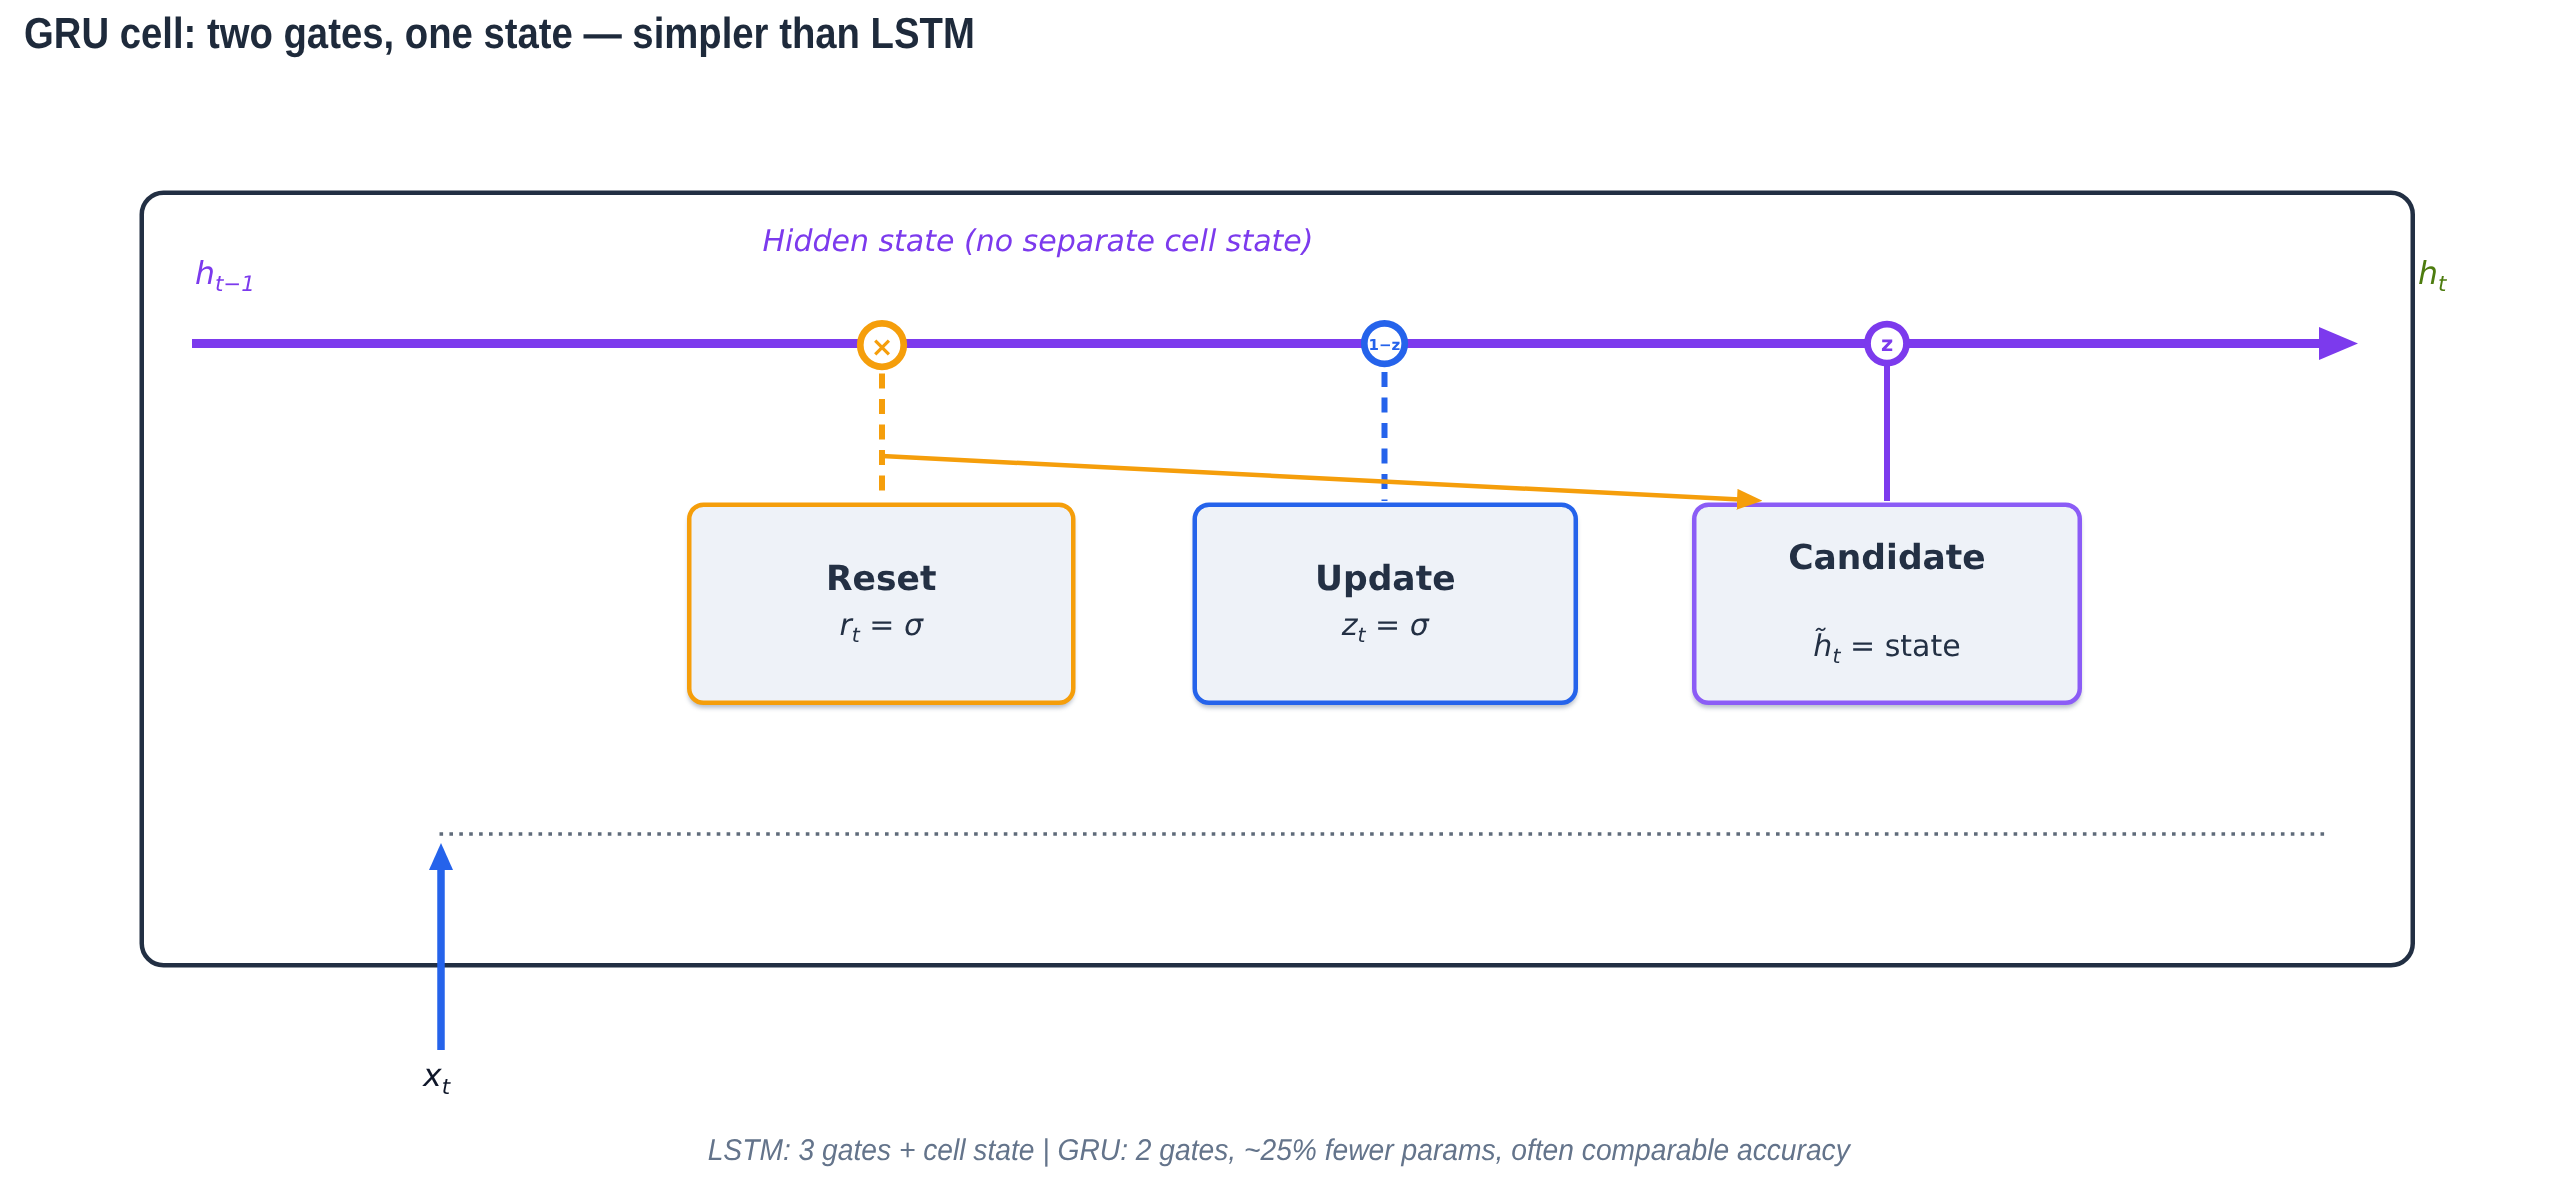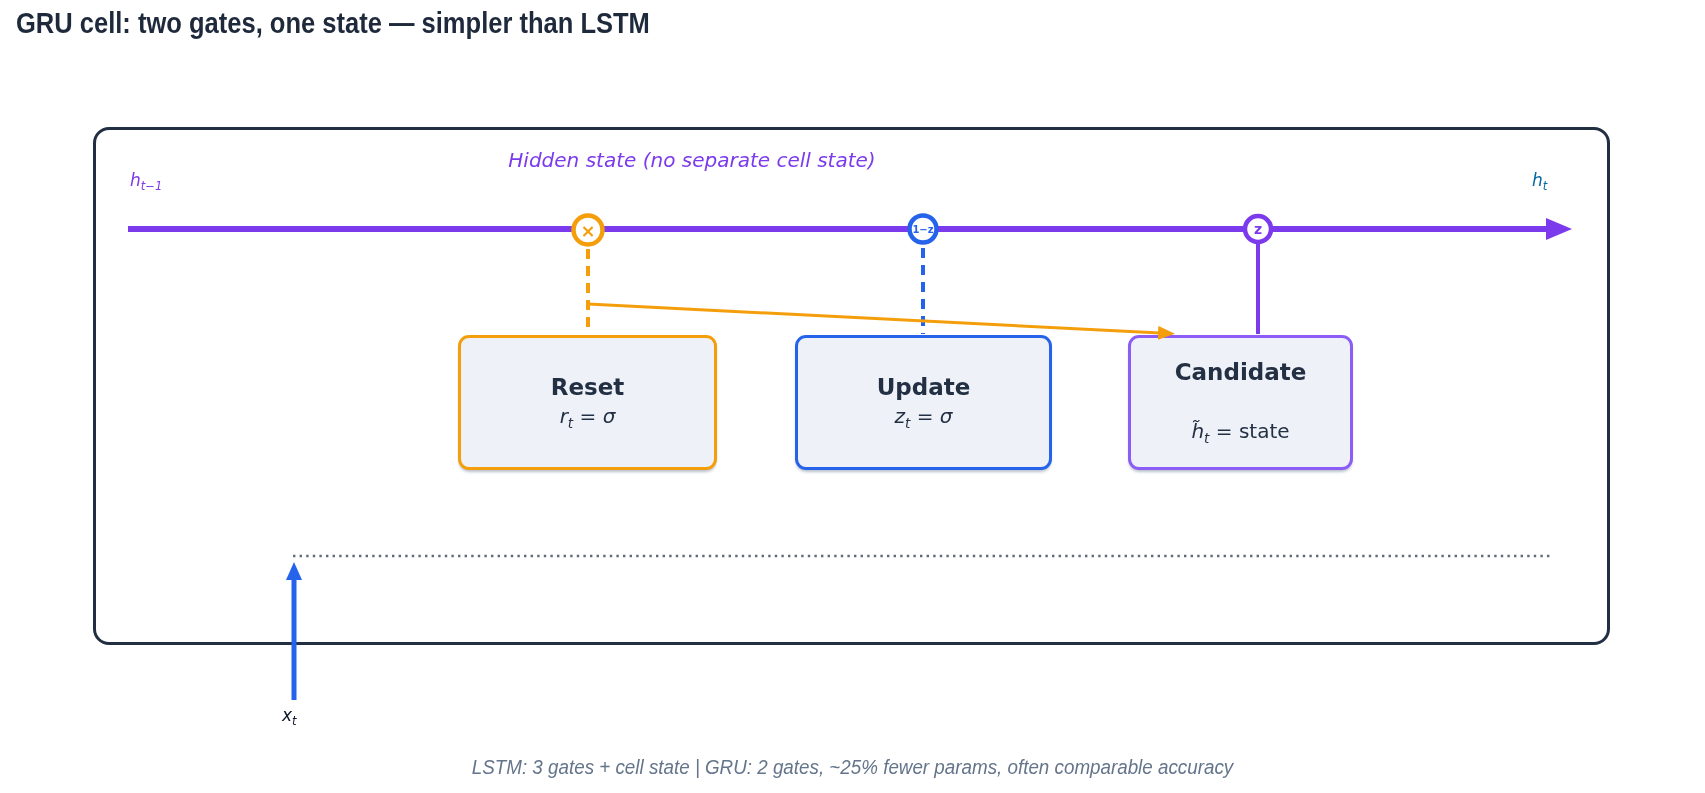--- a/index.html
+++ b/index.html
@@ -21,35 +21,35 @@
     border:3px solid #222f43;border-radius:16px;background:#ffffff;
     box-sizing:border-box;z-index:1;
   }
   .hidden-caption{
     position:absolute;left:0;top:148px;width:1384px;text-align:center;
     font-family:"DejaVu Sans",sans-serif;font-style:italic;
     font-size:20px;color:#7c3aed;z-index:3;
   }
   .mathlbl{
     position:absolute;font-family:"DejaVu Sans",sans-serif;font-style:italic;
-    font-size:17px;z-index:3;white-space:nowrap;
+    font-size:21px;z-index:3;white-space:nowrap;
   }
   .mathlbl sub{font-size:0.68em;font-style:italic;}
   .lbl-prev{left:130px;top:170px;color:#7c3aed;}
-  .lbl-next{left:1532px;top:170px;color:#0369a1;}
+  .lbl-next{left:1612px;top:170px;color:#4d7c0f;}
   .lbl-input{left:282px;top:705px;color:#0f172a;}
   .gate{
     position:absolute;top:335px;height:135px;
     border-radius:11px;background:#eef2f8;box-sizing:border-box;
     display:flex;flex-direction:column;align-items:center;justify-content:center;
     z-index:2;box-shadow:0 3px 3px -1px rgba(100,116,139,0.45);
   }
   .gate-reset{left:458px;width:259px;border:3px solid #f59e0b;}
   .gate-update{left:795px;width:257px;border:3px solid #2563eb;}
-  .gate-candidate{left:1128px;width:225px;border:3px solid #8b5cf6;gap:29px;}
+  .gate-candidate{left:1128px;width:260px;border:3px solid #8b5cf6;gap:29px;}
   .gate-title{
     font-family:"DejaVu Sans",sans-serif;font-weight:bold;
     font-size:23px;color:#233044;line-height:1.2;
   }
   .gate-eq{
     font-family:"DejaVu Sans",sans-serif;font-style:italic;
     font-size:20px;color:#233044;margin-top:3px;text-align:center;
   }
   .gate-eq sub{font-size:0.68em;}
   .gate-eq .upright{font-style:normal;}

